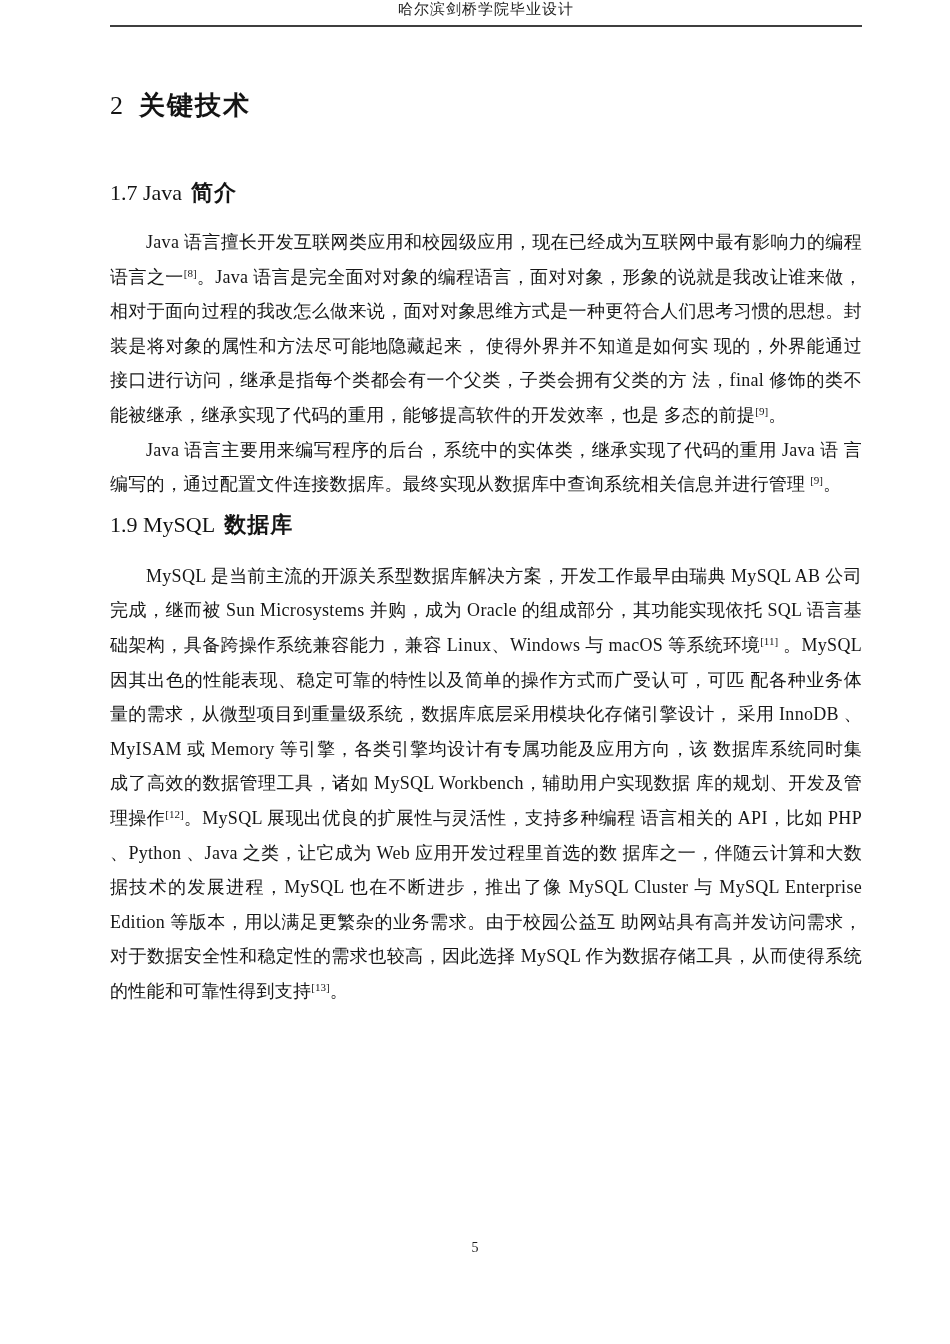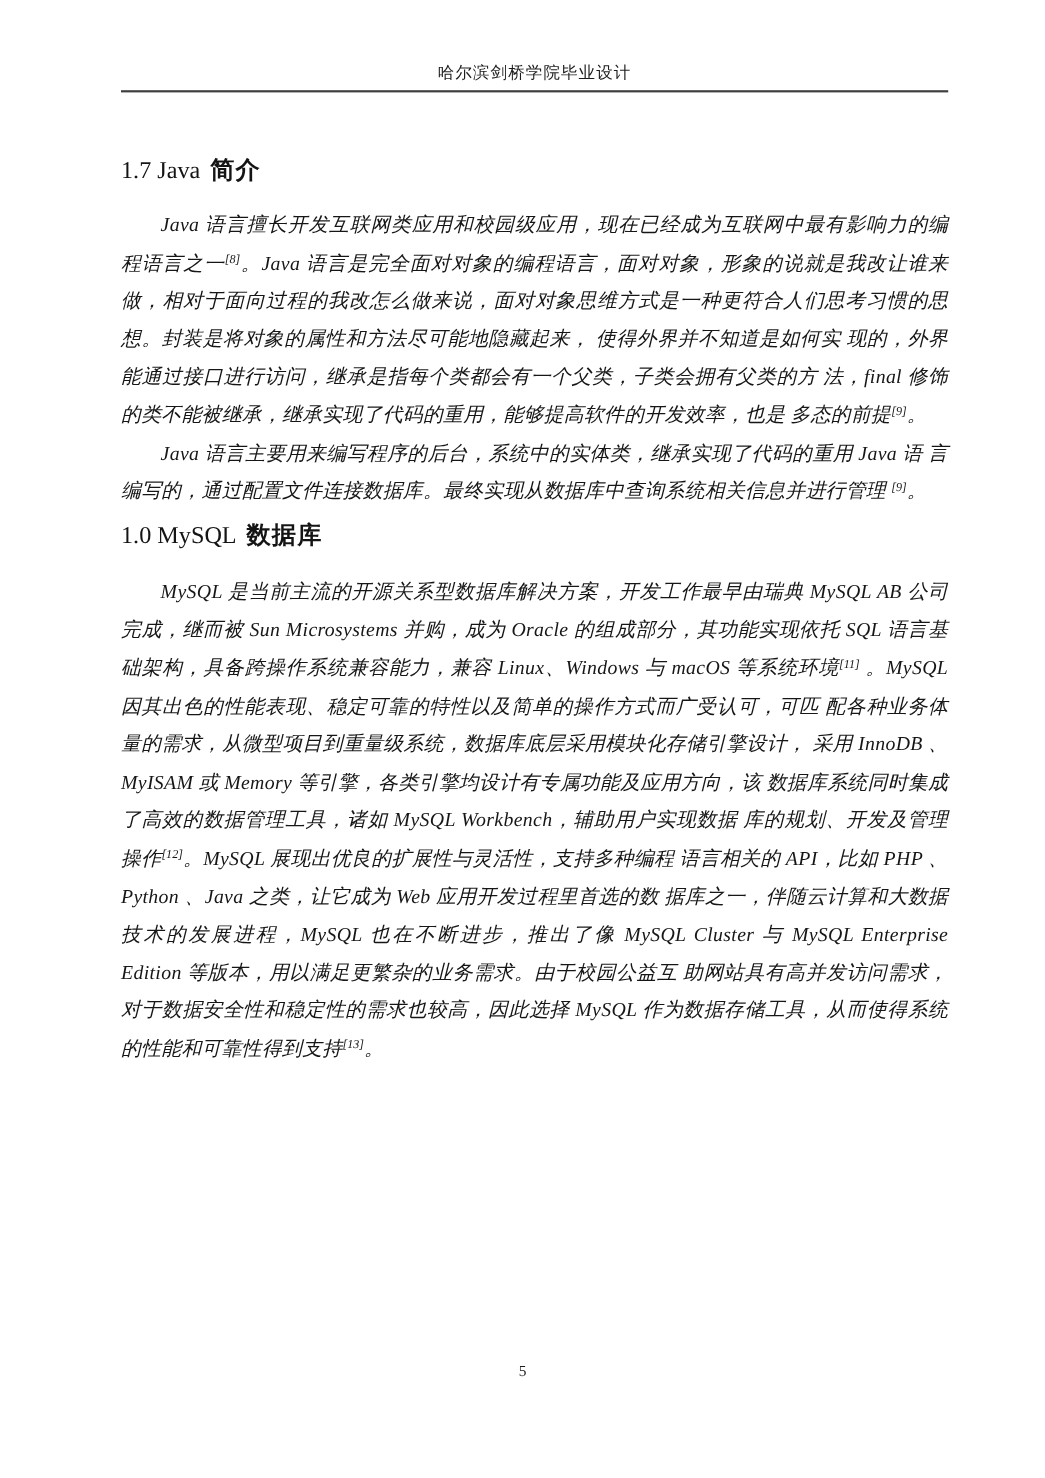--- a/index.html
+++ b/index.html
@@ -9,21 +9,20 @@
     height: 1344px;
     margin: 0 auto;
     background: #ffffff;
     color: #141414;
     font-family: "Liberation Serif", serif;
     overflow: hidden;
     box-sizing: border-box;
   }
   .page-header {
     margin: 0 88px 0 110px;
-    padding-top: 57px;
     padding-bottom: 6px;
     border-bottom: 2px solid #3f3f3f;
     text-align: center;
     font-size: 15px;
     letter-spacing: 1px;
     color: #1c1c1c;
   }
   .content {
     margin: 0 88px 0 110px;
   }
@@ -61,21 +60,20 @@
   h2.sec-java  { margin-top: 57px; margin-bottom: 18px; }
   h2.sec-mysql { margin-top: 9px;  margin-bottom: 20px; }
   p.body-para {
     margin: 0;
     font-size: 18px;
     line-height: 34.6px;
     text-align: justify;
     text-indent: 36px;
     letter-spacing: 0.3px;
     color: #161616;
-    font-style: italic;
   }
   sup.ref {
     font-size: 11px;
     line-height: 0;
     vertical-align: 6px;
     letter-spacing: 0;
   }
   .page-footer {
     position: absolute;
     left: 0;
@@ -90,31 +88,34 @@
 <body>
 
 <div class="page">
 
   <header class="page-header">
     <span>哈尔滨剑桥学院毕业设计</span>
   </header>
 
   <main class="content">
 
+    <h1 class="chapter-title">
+      <span class="num">2</span><span class="zh">关键技术</span>
+    </h1>
 
     <h2 class="section-title sec-java">
       <span class="latin">1.7 Java</span><span class="zh">简介</span>
     </h2>
 
     <p class="body-para"><span>Java 语言擅长开发互联网类应用和校园级应用，现在已经成为互联网中最有影响力的编程语言之一</span><sup class="ref">[8]</sup><span>。Java 语言是完全面对对象的编程语言，面对对象，形象的说就是我改让谁来做，相对于面向过程的我改怎么做来说，面对对象思维方式是一种更符合人们思考习惯的思想。封装是将对象的属性和方法尽可能地隐藏起来， 使得外界并不知道是如何实 现的，外界能通过接口进行访问，继承是指每个类都会有一个父类，子类会拥有父类的方 法，final 修饰的类不能被继承，继承实现了代码的重用，能够提高软件的开发效率，也是 多态的前提</span><sup class="ref">[9]</sup><span>。</span></p>
 
     <p class="body-para"><span>Java 语言主要用来编写程序的后台，系统中的实体类，继承实现了代码的重用 Java 语 言编写的，通过配置文件连接数据库。最终实现从数据库中查询系统相关信息并进行管理 </span><sup class="ref">[9]</sup><span>。</span></p>
 
     <h2 class="section-title sec-mysql">
-      <span class="latin">1.0 MySQL</span><span class="zh">数据库</span>
+      <span class="latin">1.9 MySQL</span><span class="zh">数据库</span>
     </h2>
 
     <p class="body-para"><span>MySQL 是当前主流的开源关系型数据库解决方案，开发工作最早由瑞典 MySQL AB 公司完成，继而被 Sun Microsystems 并购，成为 Oracle 的组成部分，其功能实现依托 SQL 语言基础架构，具备跨操作系统兼容能力，兼容 Linux、Windows 与 macOS 等系统环境</span><sup class="ref">[11]</sup><span> 。MySQL 因其出色的性能表现、稳定可靠的特性以及简单的操作方式而广受认可，可匹 配各种业务体量的需求，从微型项目到重量级系统，数据库底层采用模块化存储引擎设计， 采用 InnoDB 、MyISAM 或 Memory 等引擎，各类引擎均设计有专属功能及应用方向，该 数据库系统同时集成了高效的数据管理工具，诸如 MySQL Workbench，辅助用户实现数据 库的规划、开发及管理操作</span><sup class="ref">[12]</sup><span>。MySQL 展现出优良的扩展性与灵活性，支持多种编程 语言相关的 API，比如 PHP 、Python 、Java 之类，让它成为 Web 应用开发过程里首选的数 据库之一，伴随云计算和大数据技术的发展进程，MySQL 也在不断进步，推出了像 MySQL Cluster 与 MySQL Enterprise Edition 等版本，用以满足更繁杂的业务需求。由于校园公益互 助网站具有高并发访问需求，对于数据安全性和稳定性的需求也较高，因此选择 MySQL 作为数据存储工具，从而使得系统的性能和可靠性得到支持</span><sup class="ref">[13]</sup><span>。</span></p>
 
   </main>
 
   <footer class="page-footer">
     <span>5</span>
   </footer>
 

